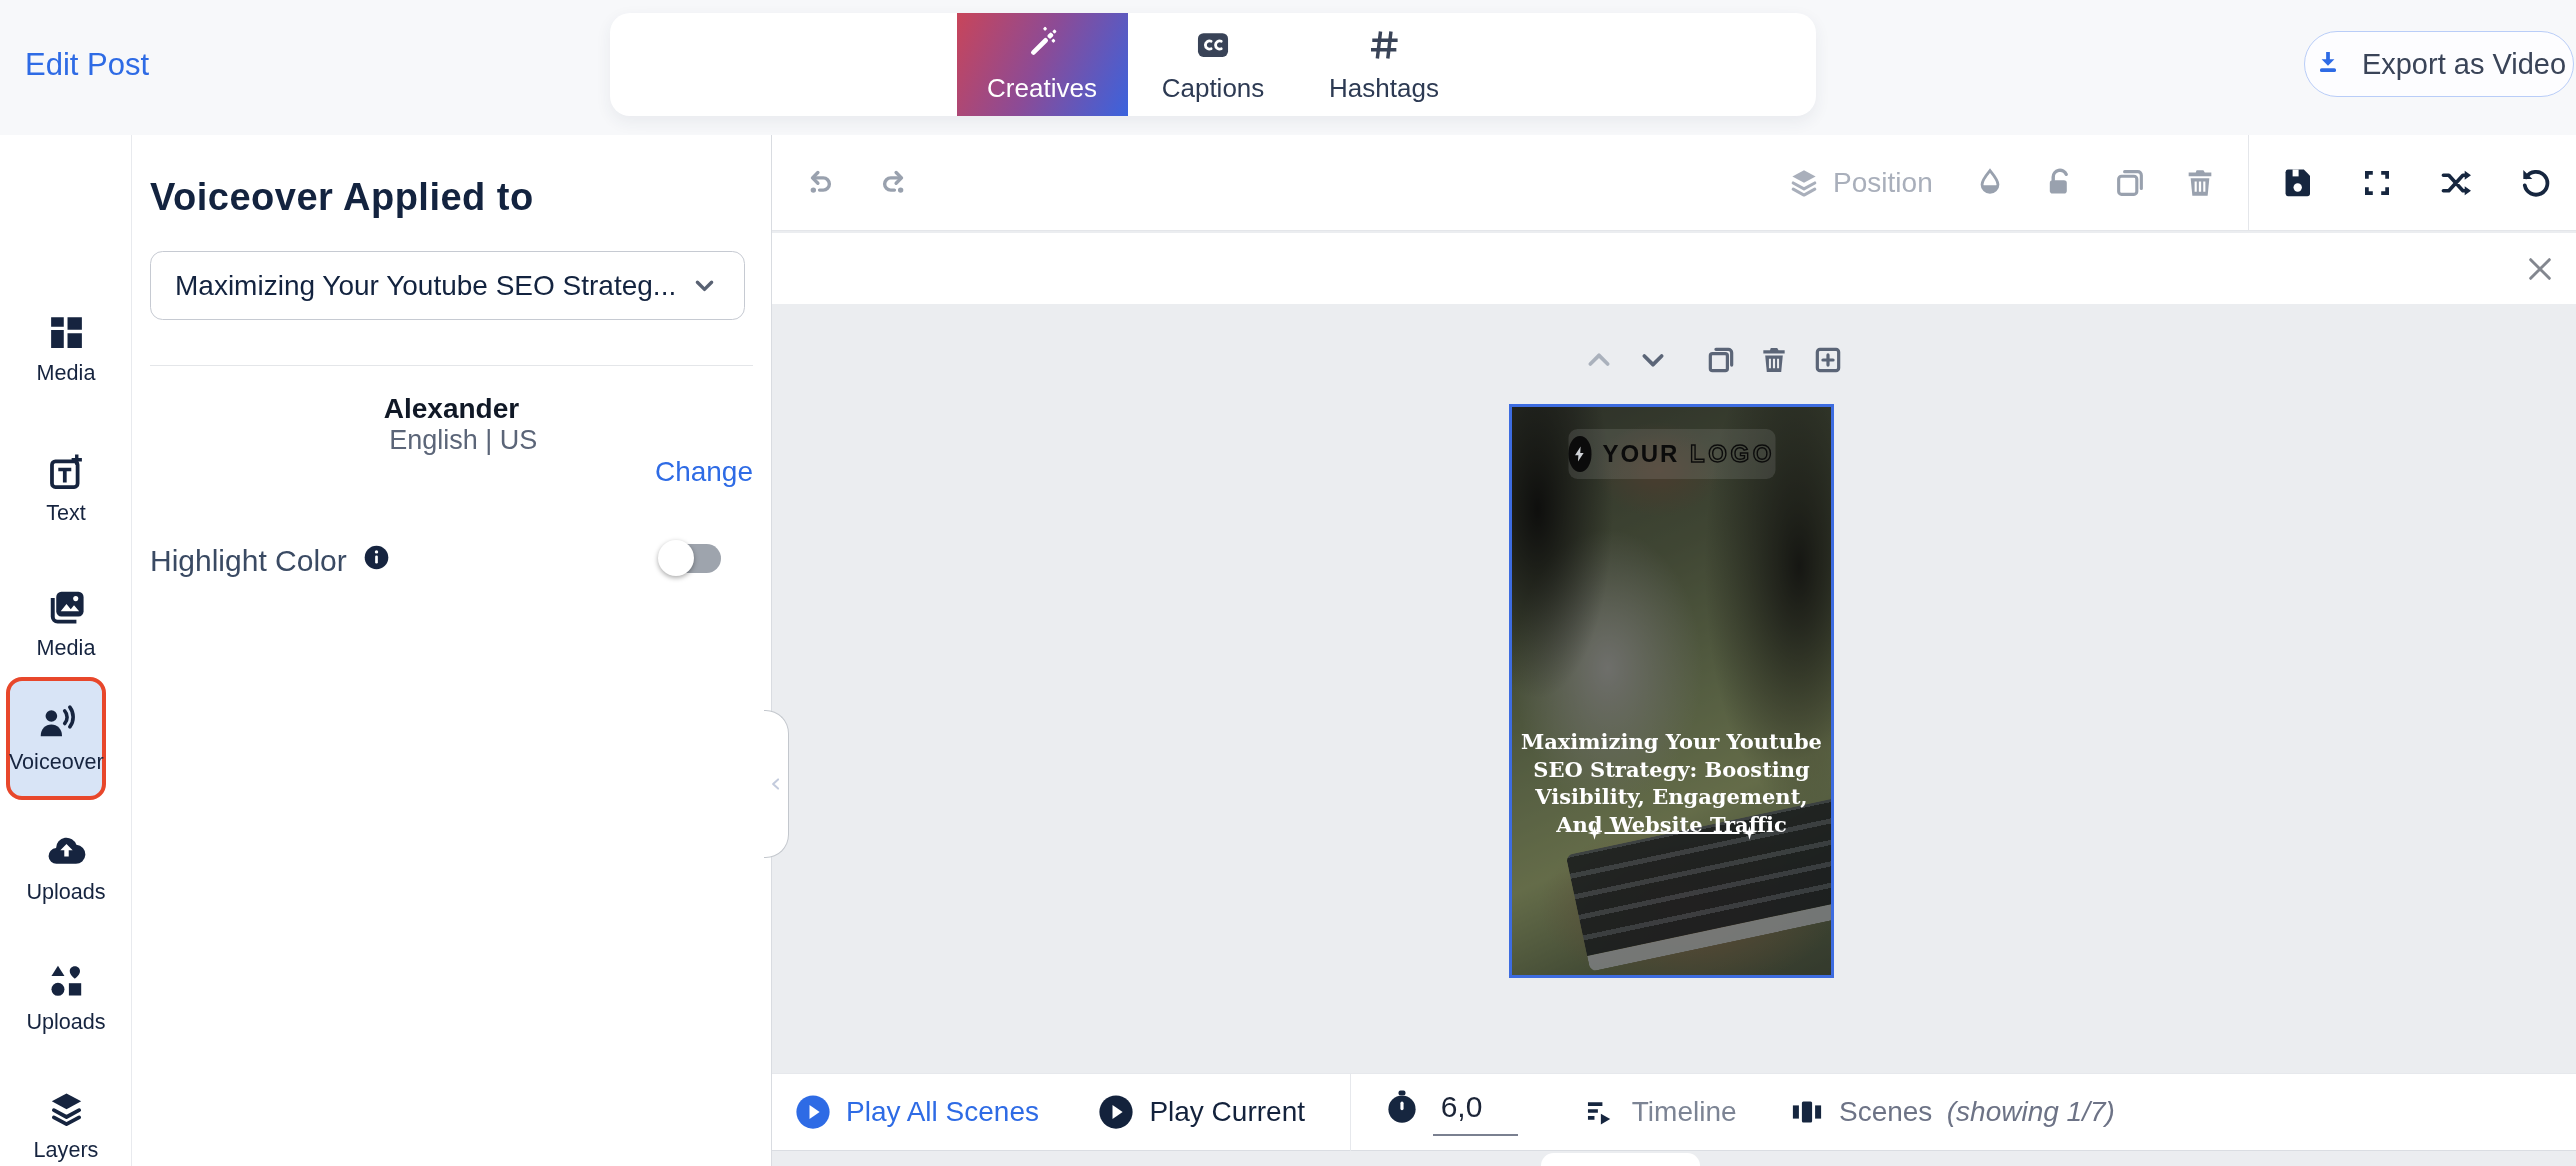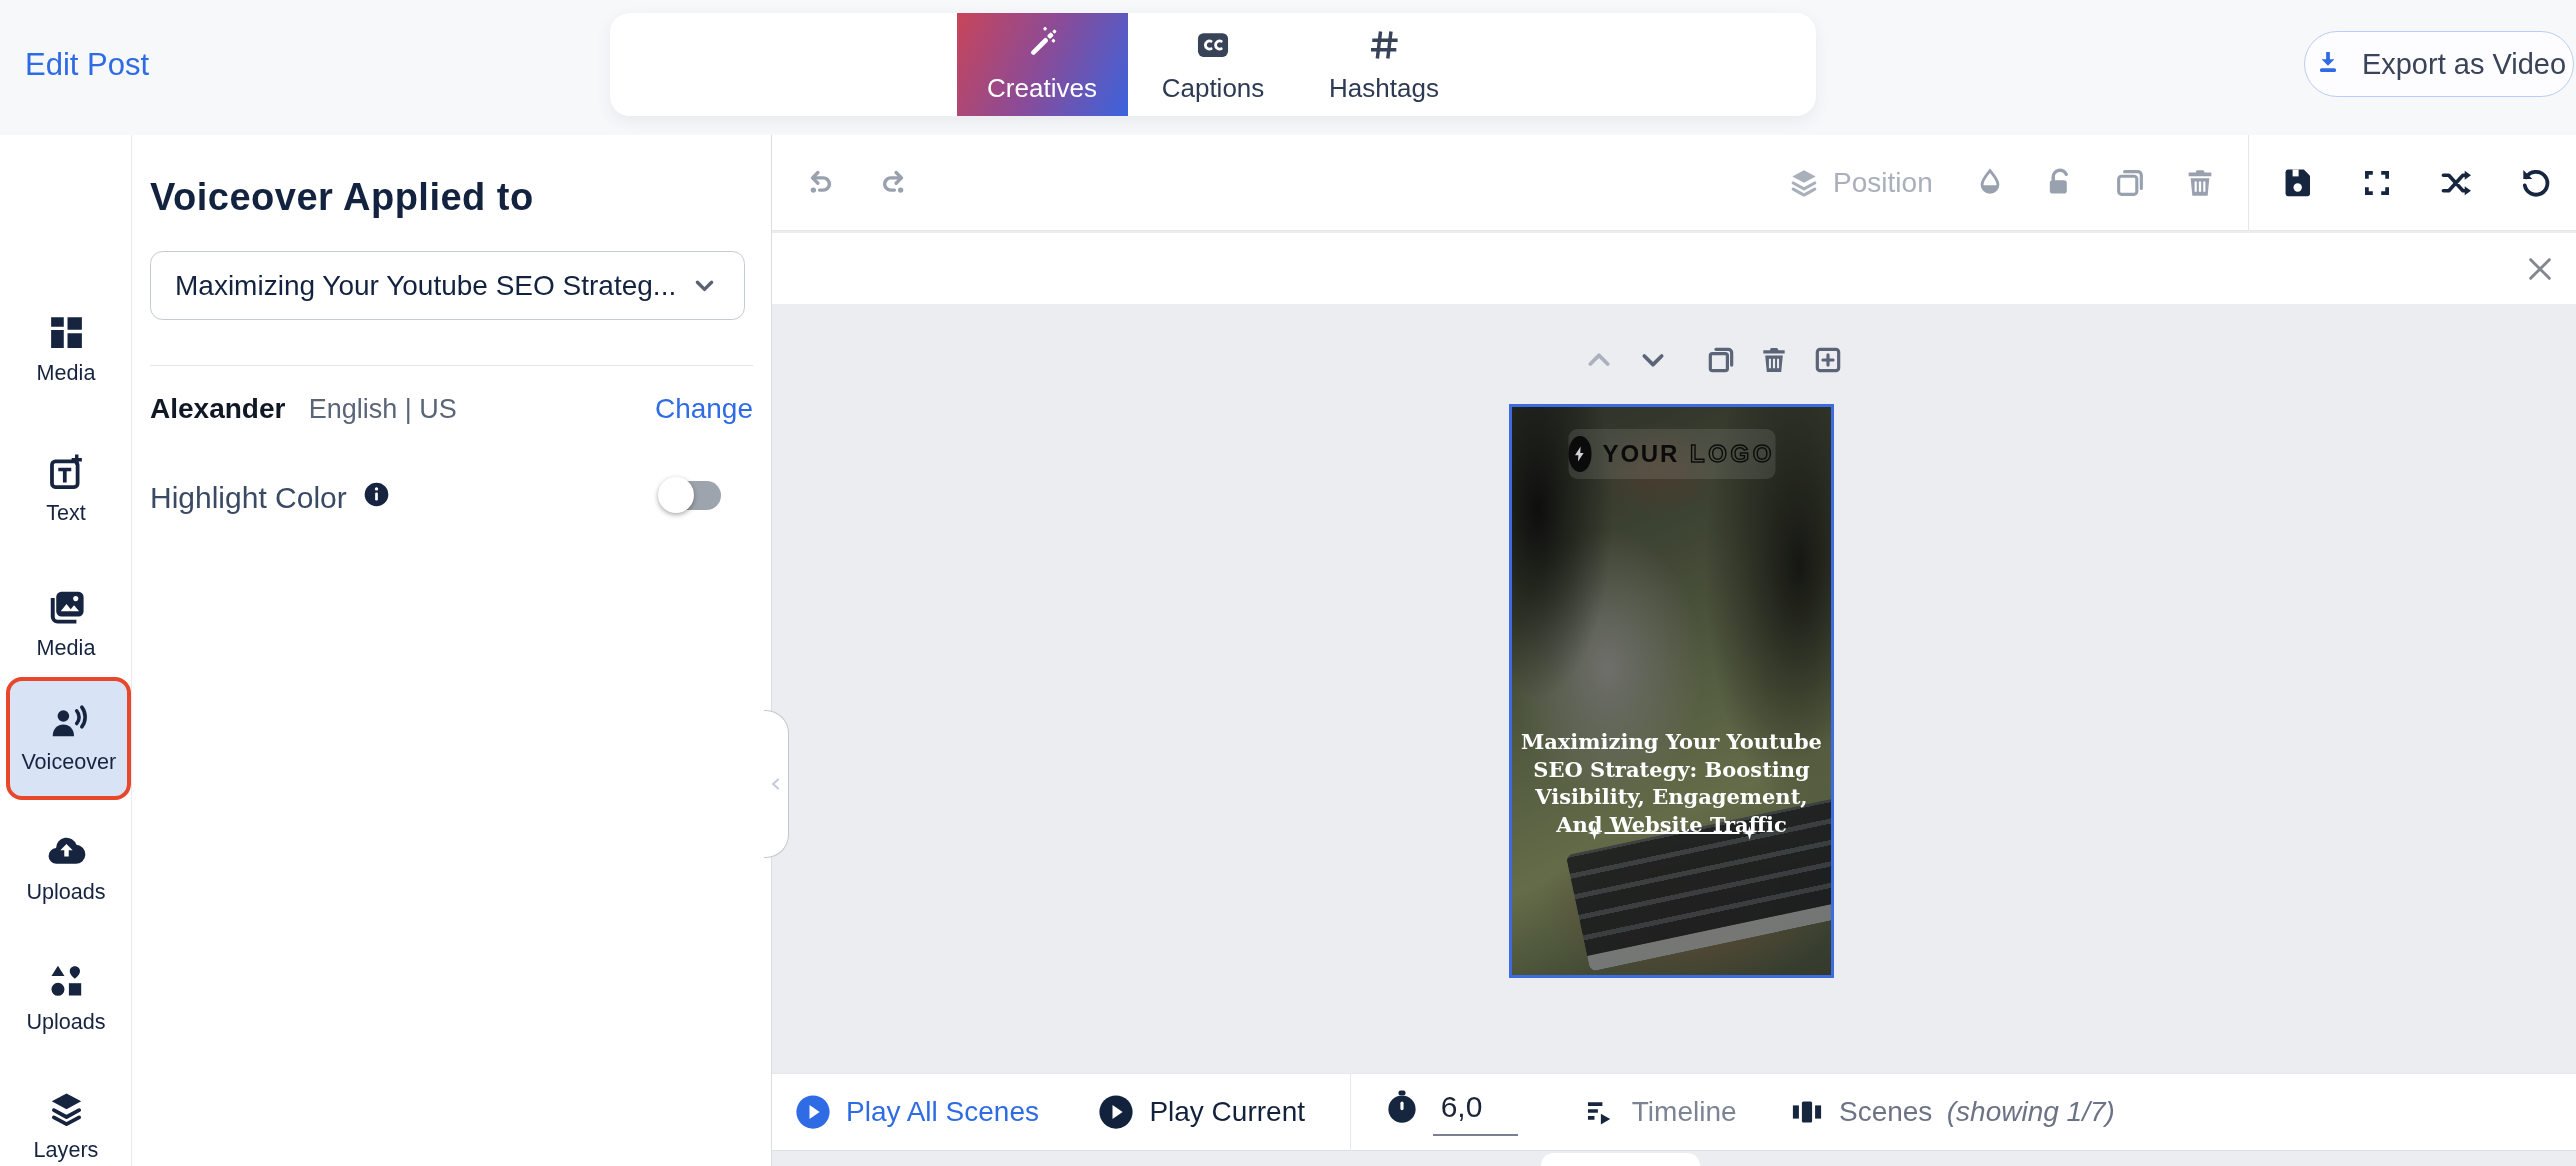--- a/index.html
+++ b/index.html
@@ -21,32 +21,32 @@
   .tab.active { background:linear-gradient(115deg,#c8455a 0%,#8c4b96 48%,#3b63dd 100%); color:#ffffff; }
   .export-btn { position:absolute; left:2304px; top:31px; width:270px; height:66px; background:#fdfdff;
                 border:1.8px solid #b9cdf8; border-radius:34px; display:flex; align-items:center; justify-content:center;
                 gap:18px; font-size:29px; color:#3a4458; cursor:pointer; }
 
   
   .rail { position:absolute; left:0; top:135px; width:132px; height:1031px; background:#ffffff; border-right:0.9px solid #e8eaee; }
   .rail-item { position:absolute; left:0; width:132px; display:flex; flex-direction:column; align-items:center; gap:7.2px;
                font-size:21.6px; color:#16243f; cursor:pointer; }
   .rail-item svg { width:41px; height:41px; }
-  .rail-item.active-box { left:6.3px; width:125px; height:123px; background:#d8e4f6; border:4.5px solid #e8472b;
+  .rail-item.active-box { left:6.3px; width:100px; height:123px; background:#d8e4f6; border:4.5px solid #e8472b;
                           border-radius:16px; justify-content:center; gap:5.4px; }
 
   
   .panel { position:absolute; left:132px; top:135px; width:640px; height:1031px; background:#ffffff; border-right:0.9px solid #d9dce1; }
   .panel-title { margin:41px 18px 8px 18px; font-size:38px; font-weight:bold; color:#13233f; letter-spacing:0.5px; }
   .dropdown { margin:32px 18px 0 18px; width:595px; height:69px; border:1.8px solid #c6cad2; border-radius:12.6px;
               display:flex; align-items:center; justify-content:space-between; padding:0 24px; cursor:pointer; background:#fff; }
   .dropdown-value { font-size:28px; color:#13233f; white-space:nowrap; overflow:hidden; }
   .hr { margin:45px 18px 0 18px; border-top:1.8px solid #e4e6e9; }
   .voice-label { margin:38px 18px 0 18px; font-size:30px; color:#3a4a63; }
-  .voice-row { margin:27px 18px 0 18px; display:flex; align-items:center; }
+  .voice-row { margin:27px 18px 0 18px; display:flex; align-items:center;flex-direction:column; }
   .voice-name { font-size:28px; font-weight:bold; color:#101826; }
   .voice-lang { font-size:27px; color:#5b6578; margin-left:23.4px; }
   .change-link { margin-left:auto; font-size:28px; color:#2e6be5; cursor:pointer; }
   .highlight-row { margin:56px 18px 0 18px; display:flex; gap:16px; }
   .highlight-label { font-size:30px; color:#3a4a63; }
   .toggle { margin-left:auto; margin-right:32px; position:relative; width:59px; height:29px; background:#9ea4ad;
             border-radius:14.4px; cursor:pointer; }
   .toggle-thumb { position:absolute; left:-3.6px; top:-3.6px; width:36px; height:36px; background:#ffffff; border-radius:50%;
                   box-shadow:0 1.8px 5.4px rgba(0,0,0,.35); }
 

